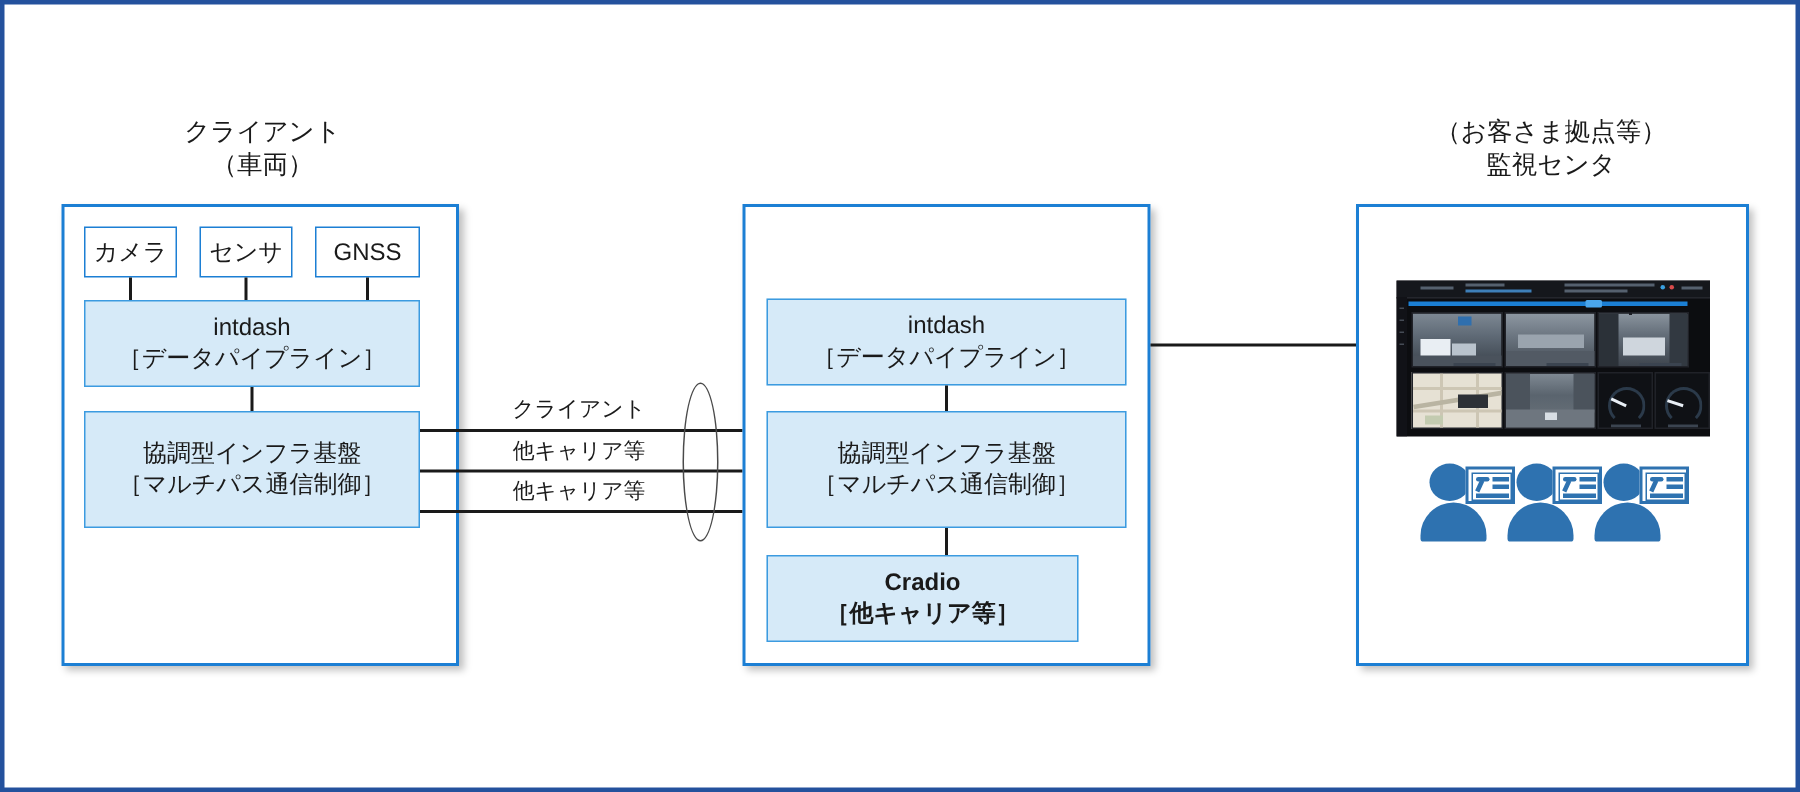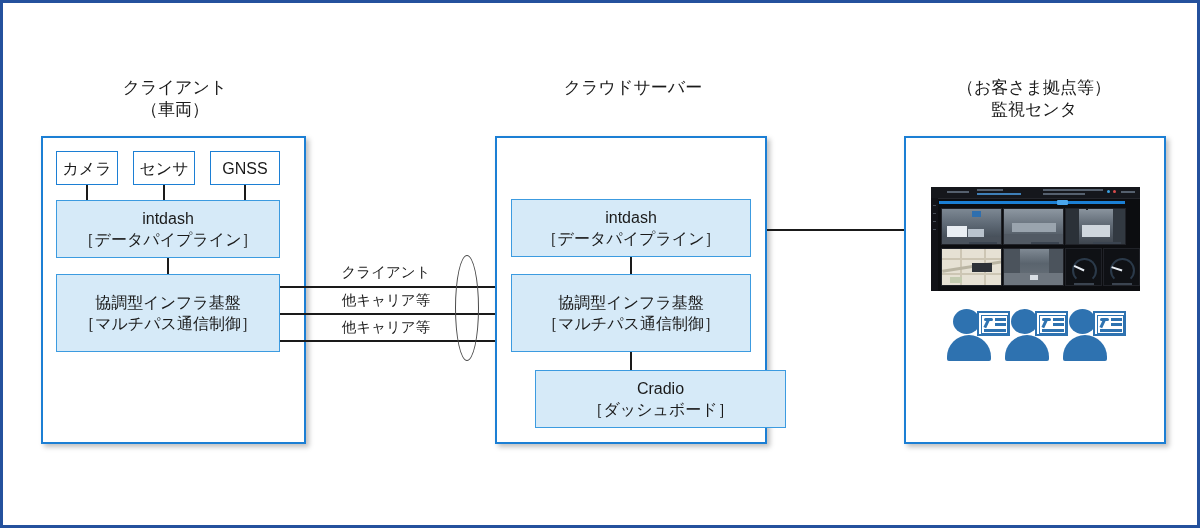--- a/index.html
+++ b/index.html
@@ -117,42 +117,41 @@
     <div class="hline" style="left:277px;top:310px;width:236px;"></div>
     <div class="hline" style="left:277px;top:337px;width:236px;"></div>
 
     <div class="ell" style="left:452px;top:252px;width:22px;height:104px;"></div>
 
     <div class="link-lbl" style="left:325px;top:260px;width:110px;">クライアント</div>
     <div class="link-lbl" style="left:325px;top:288px;width:110px;">他キャリア等</div>
     <div class="link-lbl" style="left:325px;top:315px;width:110px;">他キャリア等</div>
 
     <div class="grp-title" style="left:495px;top:74px;width:270px;">
-      <div>クラウドサーバー</div>
     </div>
 
     <div class="panel" style="left:492px;top:133px;width:272px;height:308px;"></div>
 
     <div class="blk" style="left:508px;top:196px;width:240px;height:58px;">
       <div>intdash</div>
       <div class="l2">［データパイプライン］</div>
     </div>
 
     <div class="vline" style="left:627px;top:254px;height:17px;"></div>
 
     <div class="blk" style="left:508px;top:271px;width:240px;height:78px;">
       <div>協調型インフラ基盤</div>
       <div class="l2">［マルチパス通信制御］</div>
     </div>
 
     <div class="vline" style="left:627px;top:349px;height:18px;"></div>
 
-    <div class="blk" style="left:532px;top:367px;width:251px;height:58px;">
+    <div class="blk" style="left:508px;top:367px;width:208px;height:58px;font-weight:bold;">
       <div>Cradio</div>
-      <div class="l2">［ダッシュボード］</div>
+      <div class="l2">［他キャリア等］</div>
     </div>
 
     <div class="hline" style="left:764px;top:226px;width:138px;"></div>
 
     <div class="grp-title" style="left:900px;top:74px;width:262px;">
       <div>（お客さま拠点等）</div>
       <div>監視センタ</div>
     </div>
 
     <div class="panel" style="left:901px;top:133px;width:262px;height:308px;"></div>

